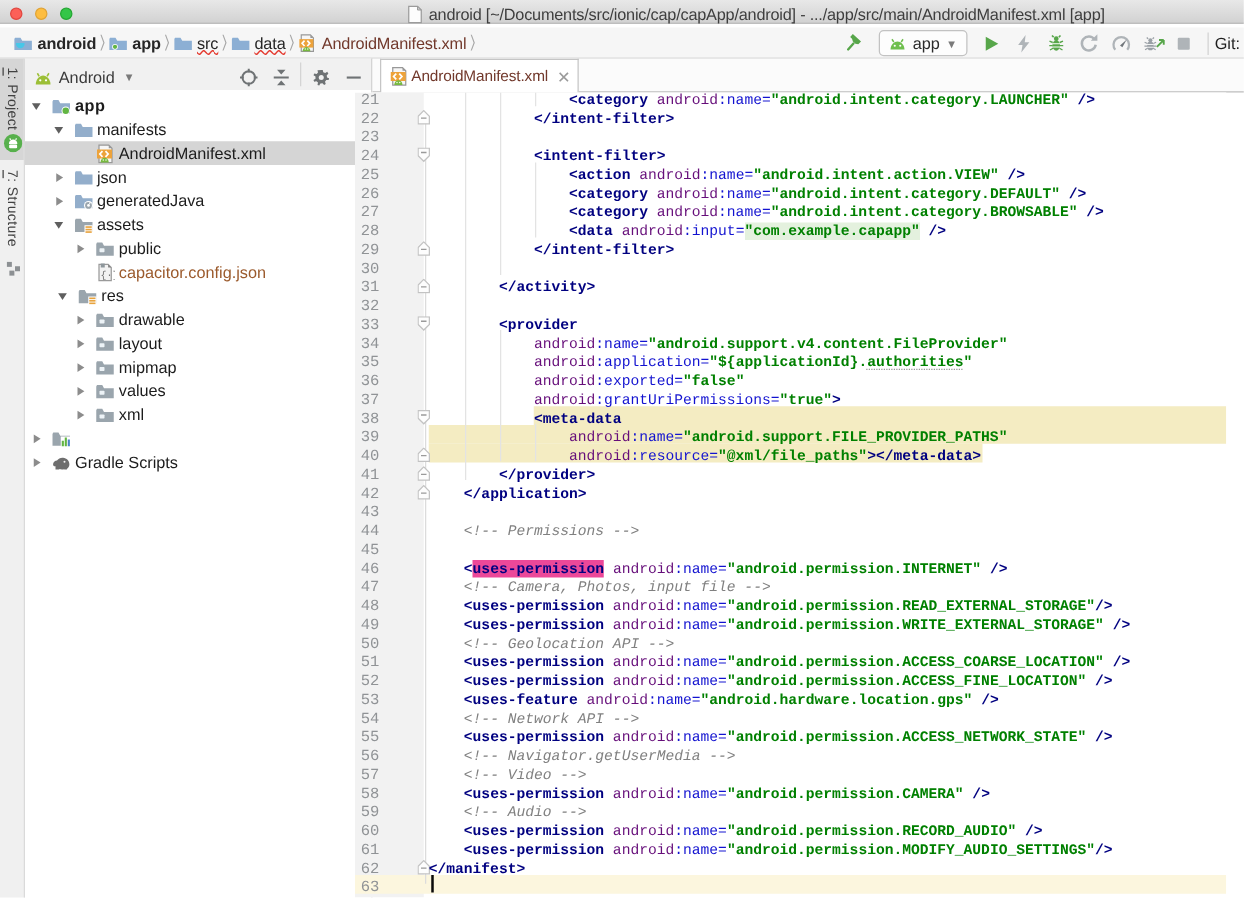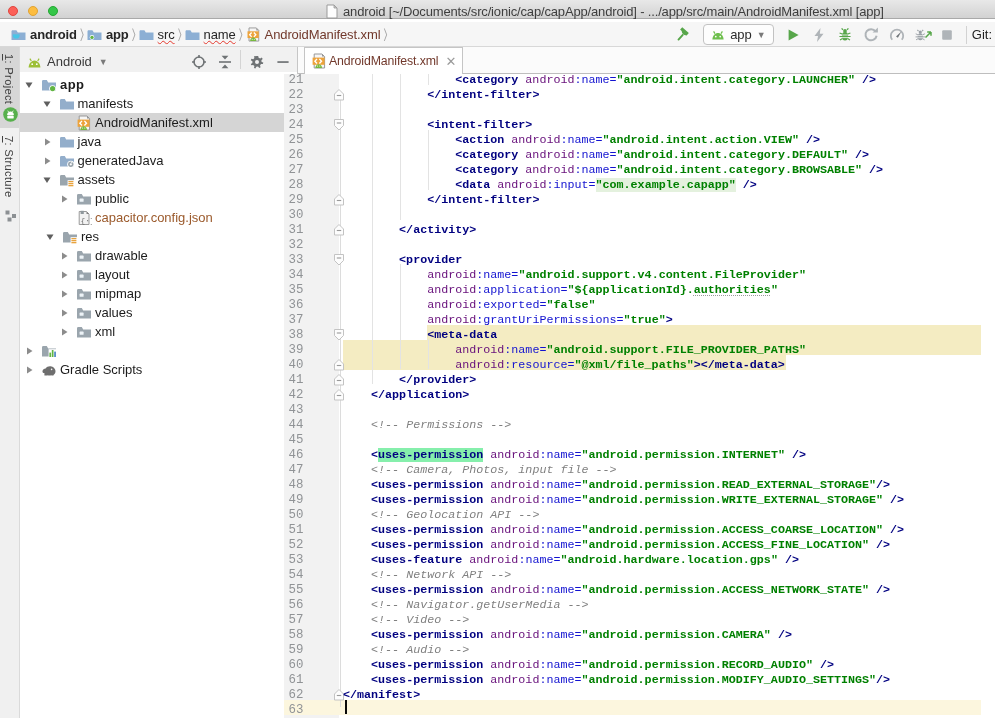--- a/index.html
+++ b/index.html
@@ -79,21 +79,21 @@
           <path d="M0.5 3.2 L0.5 12 L14.5 12 L14.5 4.6 L6.8 4.6 L5.4 2.2 L1 2.2 Z" fill="#8CAFD4"></path>
         </svg>
       </span>
       <span class="sq">src</span>
       <span class="sepc">〉</span>
     <span class="ic">
         <svg width="15" height="13" viewBox="0 0 15 13" style="vertical-align:-2px">
           <path d="M0.5 3.2 L0.5 12 L14.5 12 L14.5 4.6 L6.8 4.6 L5.4 2.2 L1 2.2 Z" fill="#8CAFD4"></path>
         </svg>
       </span>
-      <span class="sq">name</span>
+      <span class="sq">data</span>
       <span class="sepc">〉</span>
     <span class="ic">
         <svg width="15" height="15" style="vertical-align:-3px" viewBox="0 0 16 16">
           <path d="M3.2 1 L11 1 L13.6 3.6 L13.6 15 L3.2 15 Z" fill="#F6F6F6" stroke="#989898" stroke-width="1"></path>
           <path d="M11 1 L11 3.6 L13.6 3.6 Z" fill="#989898"></path>
           <rect x="1.6" y="4.6" width="12" height="7.2" fill="#EDA33B"></rect>
           <path d="M6 5.9 L3.9 8.2 L6 10.5" stroke="#fff" stroke-width="1.4" fill="none"></path>
           <path d="M8.4 5.9 L10.5 8.2 L8.4 10.5" stroke="#fff" stroke-width="1.4" fill="none"></path>
           <path d="M4.4 15 C4.4 12.7 6 11.2 7.7 11.2 C9.4 11.2 11 12.7 11 15 Z" fill="#77B93F"></path>
           <circle cx="6.6" cy="13" r="0.55" fill="#fff"></circle>
@@ -277,21 +277,21 @@
         <span class="arr">
           <svg width="10" height="10" viewBox="0 0 10 10" style="">
             <path d="M3 1.5 L8.5 5 L3 8.5 Z" fill="#8C8C8C"></path>
           </svg>
         </span>
         <span class="tico">
           <svg width="16" height="16" viewBox="0 0 16 16" style="">
             <path d="M1 4.2 L1 13.5 L15 13.5 L15 5.5 L7.2 5.5 L5.8 3 L1.6 3 Z" fill="#93AECB"></path>
           </svg>
         </span>
-        <span class="tlabel" style="">java</span>
+        <span class="tlabel" style="">json</span>
       </div>
 <div class="trow" style="padding-left:21.5px">
         <span class="arr">
           <svg width="10" height="10" viewBox="0 0 10 10" style="">
             <path d="M3 1.5 L8.5 5 L3 8.5 Z" fill="#8C8C8C"></path>
           </svg>
         </span>
         <span class="tico">
           <svg width="16" height="16" viewBox="0 0 16 16" style="">
             <path d="M1 4.2 L1 13.5 L15 13.5 L15 5.5 L7.2 5.5 L5.8 3 L1.6 3 Z" fill="#93AECB"></path>
@@ -594,21 +594,21 @@
             <span class="p">android</span><span class="n">:exported=</span><span class="s">"false"</span>
             <span class="p">android</span><span class="n">:grantUriPermissions=</span><span class="s">"true"</span><span class="t">&gt;</span>
             <span class="t">&lt;meta-data</span>
                 <span class="p">android</span><span class="n">:name=</span><span class="s">"android.support.FILE_PROVIDER_PATHS"</span>
                 <span class="p">android</span><span class="n">:resource=</span><span class="s">"@xml/file_paths"</span><span class="t">&gt;</span><span class="t">&lt;/meta-data&gt;</span>
         <span class="t">&lt;/provider&gt;</span>
     <span class="t">&lt;/application&gt;</span>
 
     <span class="c">&lt;!-- Permissions --&gt;</span>
 
-    <span class="t">&lt;</span><span class="t" style="background:#86efac">uses-permission</span> <span class="p">android</span><span class="n">:name=</span><span class="s">"android.permission.INTERNET"</span> <span class="t">/&gt;</span>
+    <span class="t">&lt;</span><span class="t" style="background:#ec4899">uses-permission</span> <span class="p">android</span><span class="n">:name=</span><span class="s">"android.permission.INTERNET"</span> <span class="t">/&gt;</span>
     <span class="c">&lt;!-- Camera, Photos, input file --&gt;</span>
     <span class="t">&lt;uses-permission</span> <span class="p">android</span><span class="n">:name=</span><span class="s">"android.permission.READ_EXTERNAL_STORAGE"</span><span class="t">/&gt;</span>
     <span class="t">&lt;uses-permission</span> <span class="p">android</span><span class="n">:name=</span><span class="s">"android.permission.WRITE_EXTERNAL_STORAGE"</span> <span class="t">/&gt;</span>
     <span class="c">&lt;!-- Geolocation API --&gt;</span>
     <span class="t">&lt;uses-permission</span> <span class="p">android</span><span class="n">:name=</span><span class="s">"android.permission.ACCESS_COARSE_LOCATION"</span> <span class="t">/&gt;</span>
     <span class="t">&lt;uses-permission</span> <span class="p">android</span><span class="n">:name=</span><span class="s">"android.permission.ACCESS_FINE_LOCATION"</span> <span class="t">/&gt;</span>
     <span class="t">&lt;uses-feature</span> <span class="p">android</span><span class="n">:name=</span><span class="s">"android.hardware.location.gps"</span> <span class="t">/&gt;</span>
     <span class="c">&lt;!-- Network API --&gt;</span>
     <span class="t">&lt;uses-permission</span> <span class="p">android</span><span class="n">:name=</span><span class="s">"android.permission.ACCESS_NETWORK_STATE"</span> <span class="t">/&gt;</span>
     <span class="c">&lt;!-- Navigator.getUserMedia --&gt;</span>

